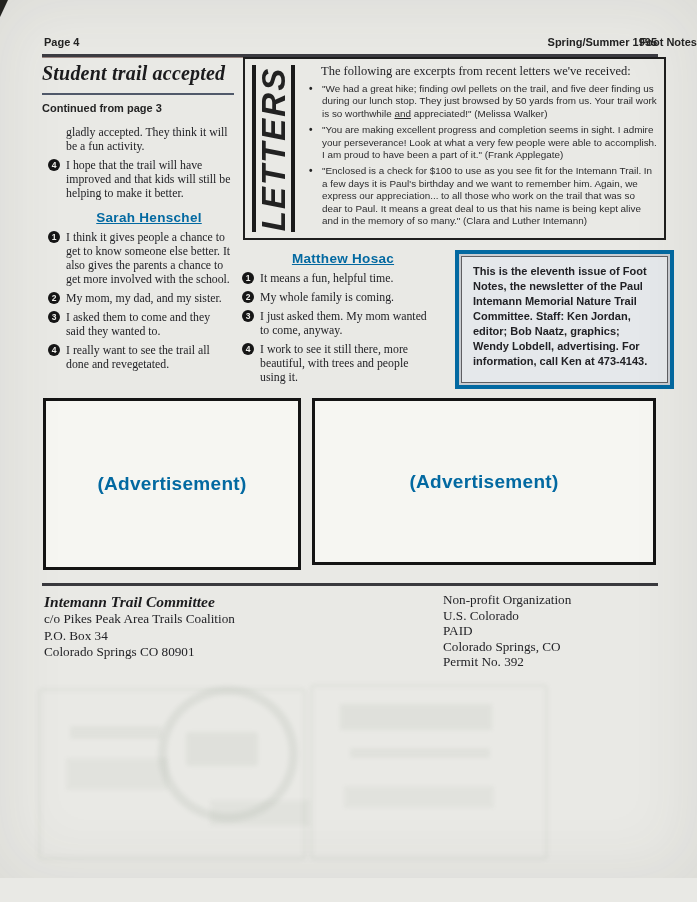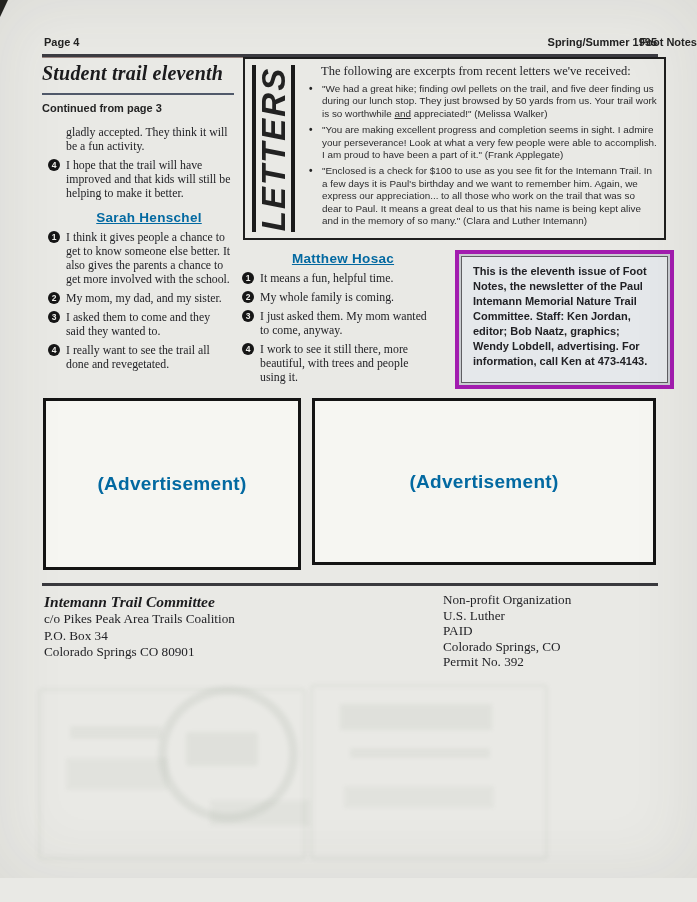--- a/index.html
+++ b/index.html
@@ -52,21 +52,21 @@
   .u{text-decoration:underline;}
 
   
   .matthew-col{position:absolute;left:242px;top:251px;width:202px;}
   .matthew-col .student-name{margin:0 0 5px 0;width:auto;}
   .matthew-col .qa-item{margin-left:0;}
   .matthew-col .qa-text{width:176px;}
 
   
   .info-box{position:absolute;left:455px;top:250px;width:219px;height:139px;
-    box-sizing:border-box;border:4px solid #a21caf;background:#c9ccd1;}
+    box-sizing:border-box;border:4px solid #0369a1;background:#c9ccd1;}
   .info-inner{position:absolute;inset:2px;border:1px solid #5e5e62;background:#e5e8eb;
     padding:7px 9px 6px 11px;box-sizing:border-box;}
   .info-inner p{margin:0;font:700 11px/15px "Liberation Sans",sans-serif;color:#212125;}
 
   
   .ad{position:absolute;box-sizing:border-box;border:3px solid #141414;background:#f6f6f2;
     display:flex;align-items:center;justify-content:center;}
   .ad-left{left:43px;top:398px;width:258px;height:172px;}
   .ad-right{left:312px;top:398px;width:344px;height:167px;}
   .ad span{font:700 19px "Liberation Sans",sans-serif;color:#0369a1;letter-spacing:.3px;}
@@ -98,21 +98,21 @@
 <div class="page">
 
   <div class="corner-artifact"></div>
 
   <span class="hdr hdr-page">Page 4</span>
   <span class="hdr hdr-title">Foot Notes</span>
   <span class="hdr hdr-issue">Spring/Summer 1995</span>
   <div class="header-rule"></div>
 
   <section class="left-col">
-    <h1 class="article-title">Student trail eleventh</h1>
+    <h1 class="article-title">Student trail accepted</h1>
     <div class="title-rule"></div>
     <div class="continued">Continued from page 3</div>
     <p class="lead-p">gladly accepted. They think it will be a fun activity.</p>
     <div class="qa-item">
       <span class="num-circle">4</span>
       <span class="qa-text">I hope that the trail will have improved and that kids will still be helping to make it better.</span>
     </div>
     <h2 class="student-name">Sarah Henschel</h2>
     <div class="qa-item">
       <span class="num-circle">1</span>
@@ -190,21 +190,21 @@
 
   <div class="footer-rule"></div>
   <div class="org-block">
     <div class="org-name">Intemann Trail Committee</div>
     <div class="org-line">c/o Pikes Peak Area Trails Coalition</div>
     <div class="org-line">P.O. Box 34</div>
     <div class="org-line">Colorado Springs CO 80901</div>
   </div>
   <div class="postage-block">
     <div class="postage-line">Non-profit Organization</div>
-    <div class="postage-line">U.S. Luther</div>
+    <div class="postage-line">U.S. Colorado</div>
     <div class="postage-line">PAID</div>
     <div class="postage-line">Colorado Springs, CO</div>
     <div class="postage-line">Permit No. 392</div>
   </div>
 
   <div class="ghost g-rect-left"></div>
   <div class="ghost g-rect-right"></div>
   <div class="ghost g-circle"></div>
   <div class="ghost g-blob1"></div>
   <div class="ghost g-blob2"></div>

